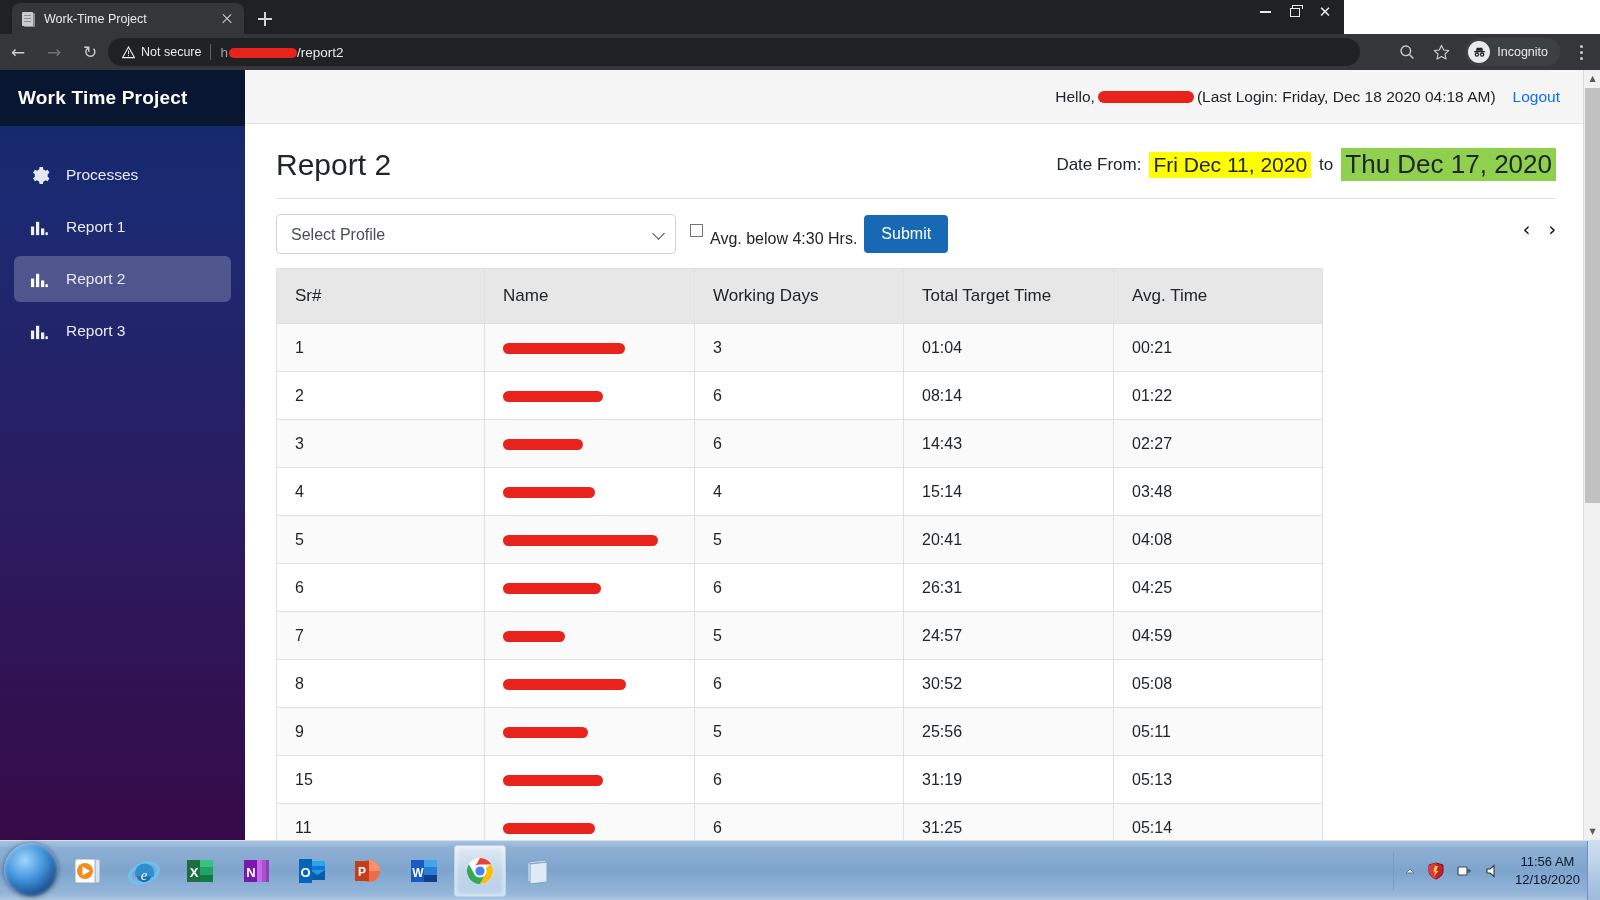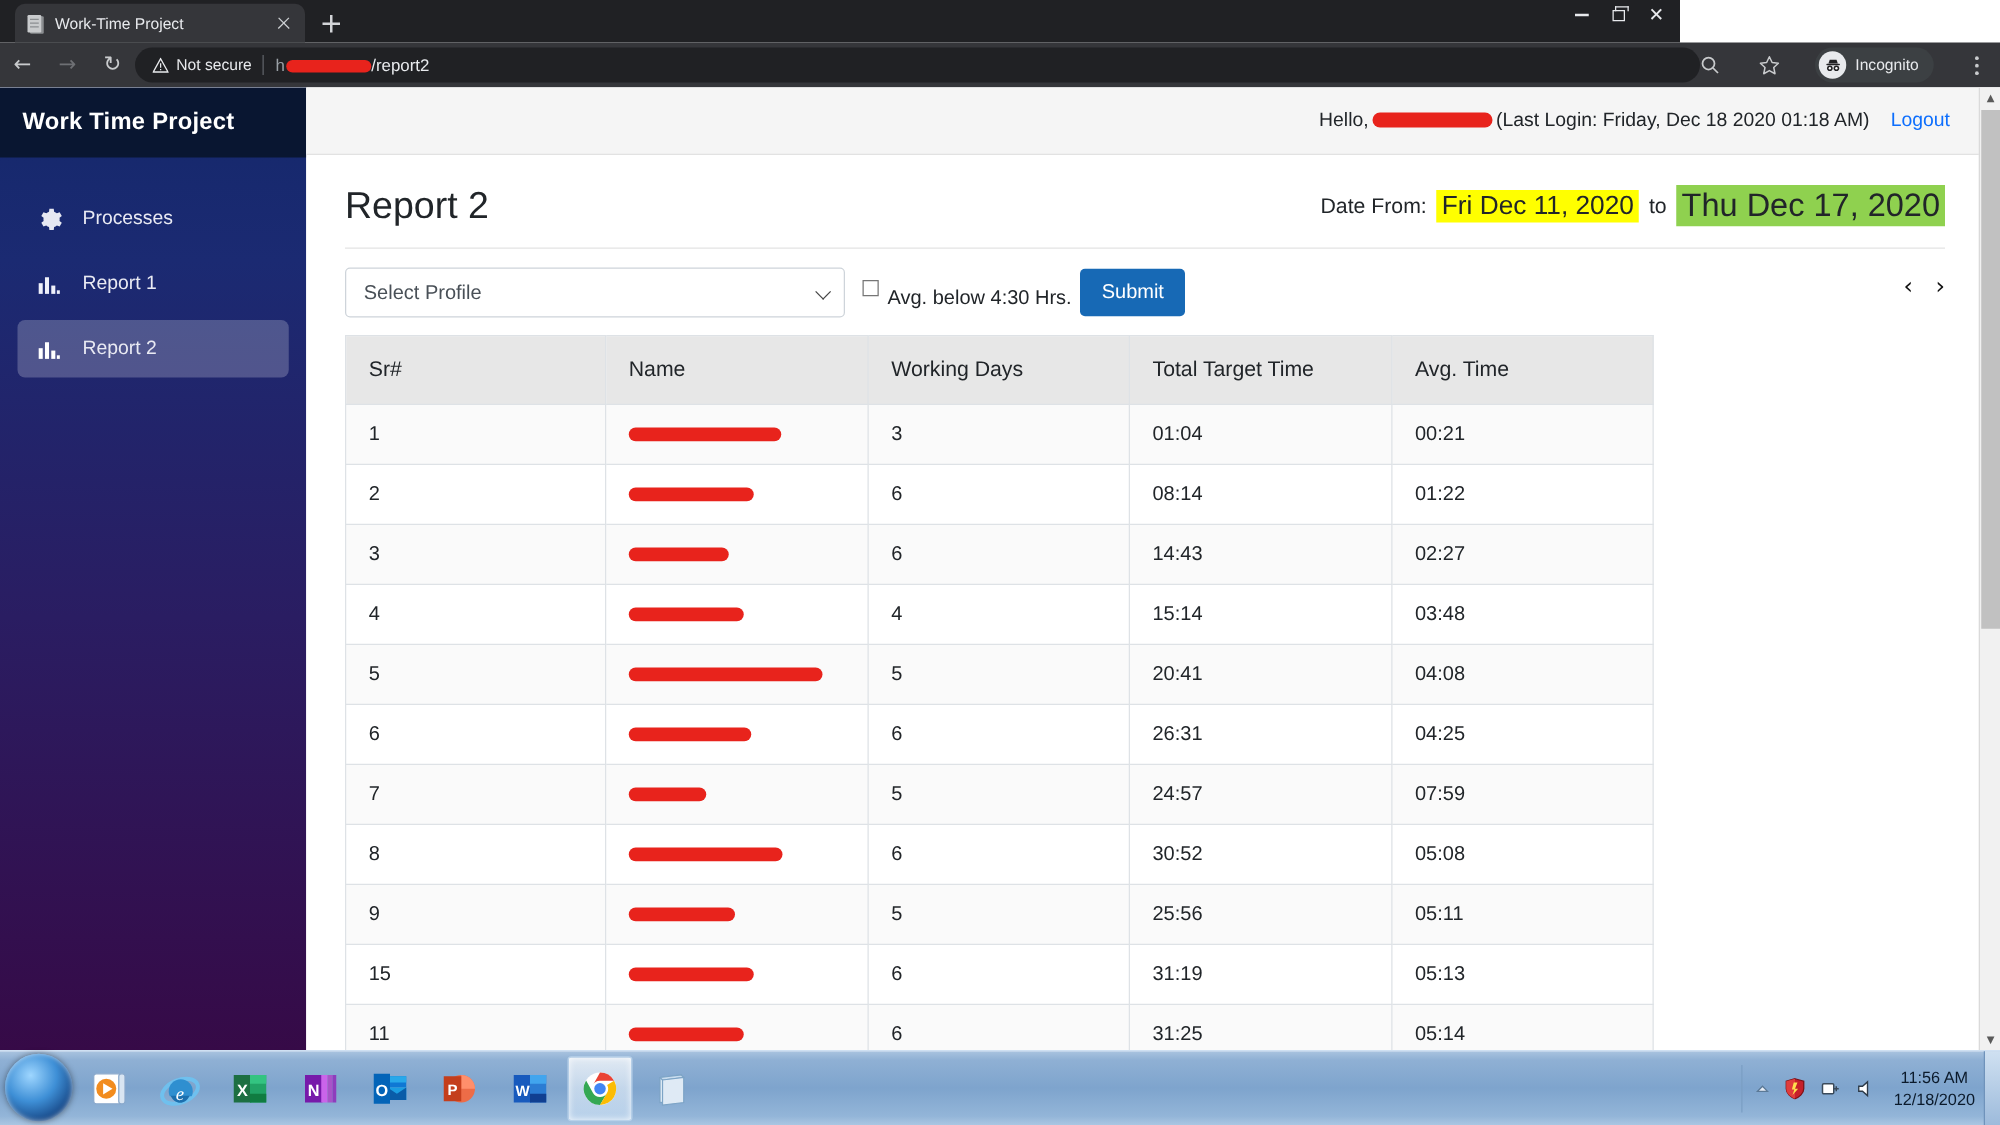--- a/index.html
+++ b/index.html
@@ -82,21 +82,21 @@
   .warn-tri { width:13px;height:13px;position:relative;margin-right:6px; flex:0 0 13px;}
   .warn-tri svg { display:block; }
   .not-secure { color:#e8eaed; font-size:12.5px; white-space:nowrap; }
   .omni-sep { width:1px; height:16px; background:#5f6368; margin:0 9px; }
   .url { color:#e8eaed; font-size:13.5px; white-space:nowrap; position:relative; }
   .url .redact {
     display:inline-block; width:68px; height:10px; background:#e8231c;
     border-radius:5px; vertical-align:-1px; margin:0 0 0 1px;
   }
   .url .pre { color:#9aa0a6; }
-  .tb-right { position:absolute; right:6px; top:4px; display:flex; align-items:flex-end; gap:19px;}
+  .tb-right { position:absolute; right:6px; top:4px; display:flex; align-items:flex-end; gap:6px;}
   .tbicon { width:28px;height:28px;display:flex;align-items:center;justify-content:center;
             color:#c9cbcd;cursor:pointer; }
   .incognito-pill {
     height:28px; background:#3c4043; border-radius:14px; display:flex; align-items:center;
     padding: 0 12px 0 3px; gap:7px; cursor:pointer; margin-left:4px;
   }
   .incog-circle { width:22px;height:22px;border-radius:50%;background:#e8eaed;
       display:flex;align-items:center;justify-content:center; }
   .incog-label { color:#e8eaed; font-size:12.5px; }
   .kebab { width:26px;height:28px;display:flex;flex-direction:column;align-items:center;
@@ -346,28 +346,39 @@
             <svg width="19" height="19" viewBox="0 0 20 20">
               <rect x="1" y="9" width="3.4" height="9" fill="#ffffff"></rect>
               <rect x="6.3" y="4" width="3.4" height="14" fill="#ffffff"></rect>
               <rect x="11.6" y="11" width="3.4" height="7" fill="#ffffff"></rect>
               <rect x="16.3" y="15" width="2.5" height="3" fill="#ffffff"></rect>
             </svg>
           </span>
           <span class="nav-label">Report 2</span>
         </div>
 
+        <div class="nav-item">
+          <span class="nav-icon">
+            <svg width="19" height="19" viewBox="0 0 20 20">
+              <rect x="1" y="9" width="3.4" height="9" fill="#eef0fa"></rect>
+              <rect x="6.3" y="4" width="3.4" height="14" fill="#eef0fa"></rect>
+              <rect x="11.6" y="11" width="3.4" height="7" fill="#eef0fa"></rect>
+              <rect x="16.3" y="15" width="2.5" height="3" fill="#eef0fa"></rect>
+            </svg>
+          </span>
+          <span class="nav-label">Report 3</span>
+        </div>
 
       </div>
     </div>
 
     <div class="content">
 
       <div class="topbar">
-        <span class="hello"><span>Hello,</span><span class="redact2"></span><span>(Last Login: Friday, Dec 18 2020 01:18 AM)</span></span>
+        <span class="hello"><span>Hello,</span><span class="redact2"></span><span>(Last Login: Friday, Dec 18 2020 04:18 AM)</span></span>
         <span class="logout">Logout</span>
       </div>
 
       <div class="page">
         <div class="page-head">
           <div class="page-title">Report 2</div>
           <div class="daterange">
             <span class="dr-label">Date From:</span>
             <span class="hl-yellow">Fri Dec 11, 2020</span>
             <span class="dr-to">to</span>
@@ -456,21 +467,21 @@
                   <td><span class="name-redact" style="width: 98px;"></span></td>
                   <td>6</td>
                   <td>26:31</td>
                   <td>04:25</td>
                 </tr>
                 <tr>
                   <td>7</td>
                   <td><span class="name-redact" style="width: 62px;"></span></td>
                   <td>5</td>
                   <td>24:57</td>
-                  <td>07:59</td>
+                  <td>04:59</td>
                 </tr>
                 <tr>
                   <td>8</td>
                   <td><span class="name-redact" style="width: 123px;"></span></td>
                   <td>6</td>
                   <td>30:52</td>
                   <td>05:08</td>
                 </tr>
                 <tr>
                   <td>9</td>

